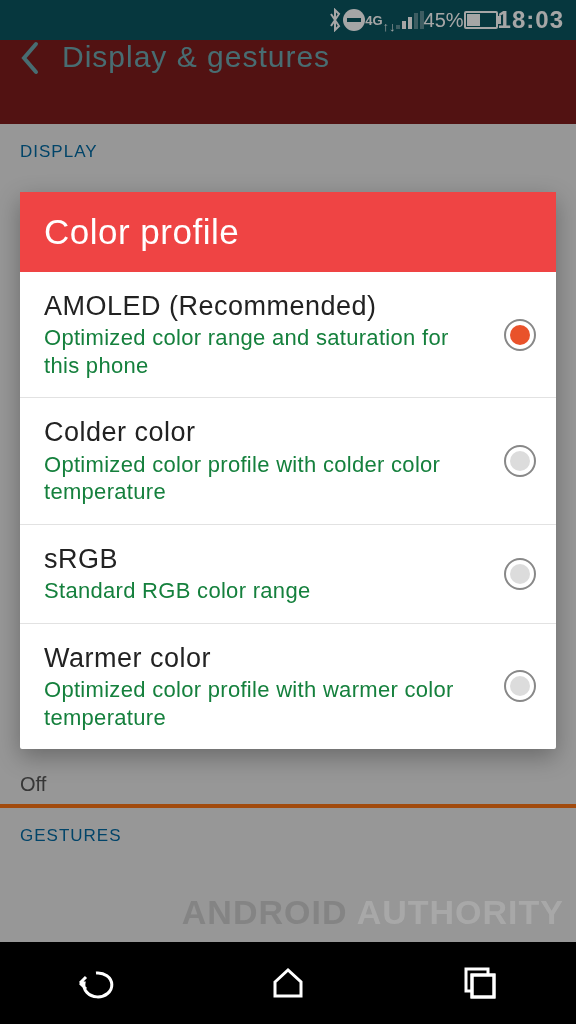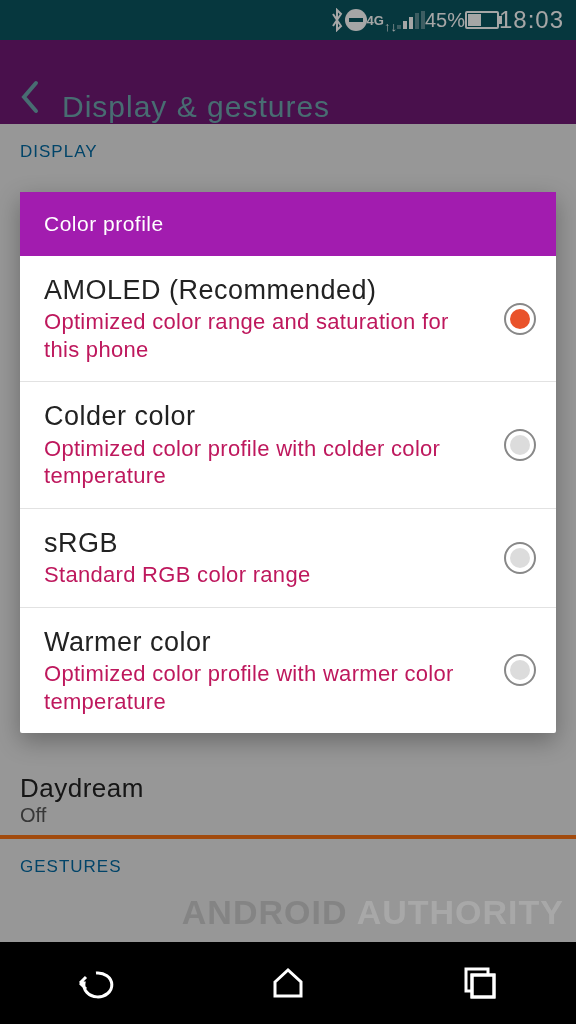--- a/index.html
+++ b/index.html
@@ -16,27 +16,27 @@
       background: #0a5560;
       display: flex;
       align-items: center;
       justify-content: flex-end;
       padding: 0 12px;
       gap: 0;
       color: white;
       font-size: 20px;
     }
     .status-icon { display: inline-flex; align-items: center; }
-    .status-time { font-size: 24px; font-weight: 400; letter-spacing: 1px; }
+    .status-time { font-size: 24px; font-weight: 700; letter-spacing: 1px; }
     .status-pct { font-size: 20px; font-weight: 300; }
     .app-header {
       height: 84px;
-      background: #701a75;
-      display: flex;
-      align-items: flex-end;
+      background: #7f1d1d;
+      display: flex;
+      align-items: flex-start;
       padding: 0 20px;
       gap: 20px;
     }
     .back-chevron {
       color: #6fa8af;
       font-size: 36px;
       font-weight: 300;
     }
     .header-title {
       color: #6fa8af;
@@ -63,45 +63,45 @@
       position: absolute;
       left: 20px;
       right: 20px;
       top: 192px;
       background: white;
       z-index: 20;
       border-radius: 2px;
       box-shadow: 0 8px 24px rgba(0,0,0,0.3);
     }
     .dialog-header {
-      background: #a21caf;
+      background: #ef4444;
       color: white;
       padding: 20px 24px;
-      font-size: 21px;
+      font-size: 35px;
       font-weight: 300;
       letter-spacing: 0.5px;
     }
     .option {
       display: flex;
       align-items: center;
       padding: 18px 20px 18px 24px;
       border-bottom: 1px solid #e2e2e2;
       gap: 28px;
     }
     .option:last-child { border-bottom: none; }
     .option-text { flex: 1; }
     .option-title {
       color: #222;
       font-size: 27px;
       font-weight: 300;
       letter-spacing: 0.5px;
       line-height: 1.2;
     }
     .option-desc {
-      color: #be185d;
+      color: #15803d;
       font-size: 22px;
       font-weight: 300;
       letter-spacing: 0.3px;
       line-height: 1.25;
       margin-top: 2px;
     }
     .radio {
       width: 32px;
       height: 32px;
       border-radius: 50%;
@@ -248,21 +248,20 @@
   <span class="header-title">Display &amp; gestures</span>
 </div>
 
 <div class="background-section">
   <span class="section-label">DISPLAY</span>
 </div>
 
 <div style="height:585px"></div>
 
 <div class="bg-item">
-  <div class="bg-item-title">Daydream</div>
   <div class="bg-item-sub">Off</div>
 </div>
 
 <div class="background-section" style="border-top:4px solid #f97316;">
   <span class="section-label">GESTURES</span>
 </div>
 
 <div class="overlay"></div>
 
 <div class="dialog">

